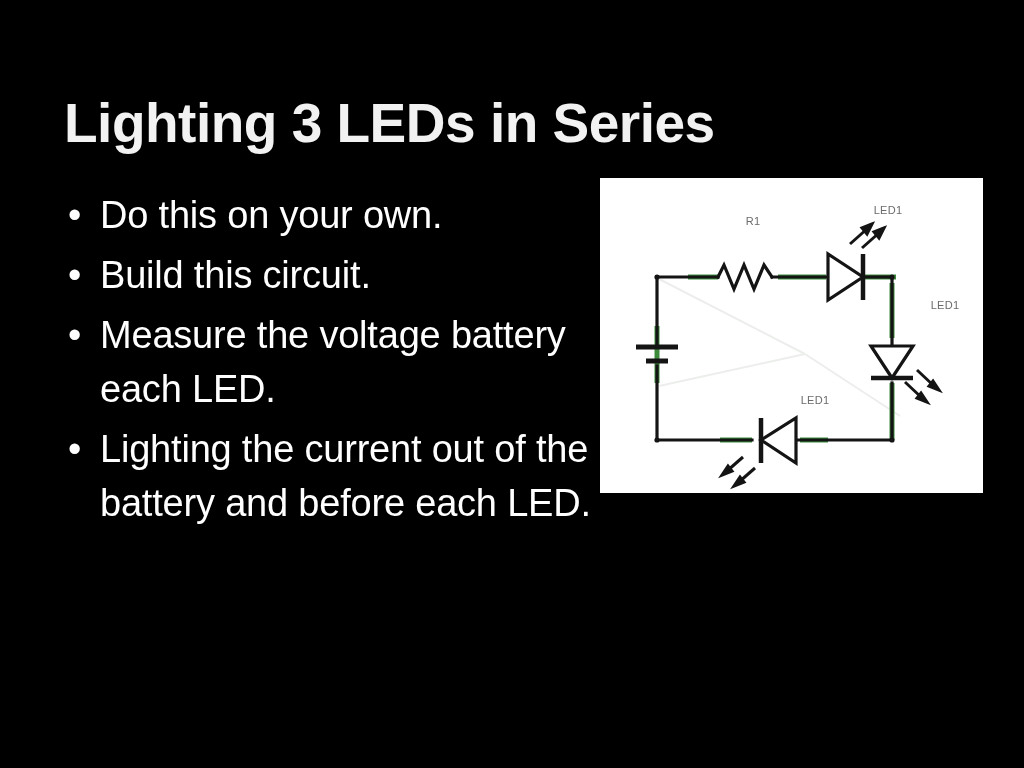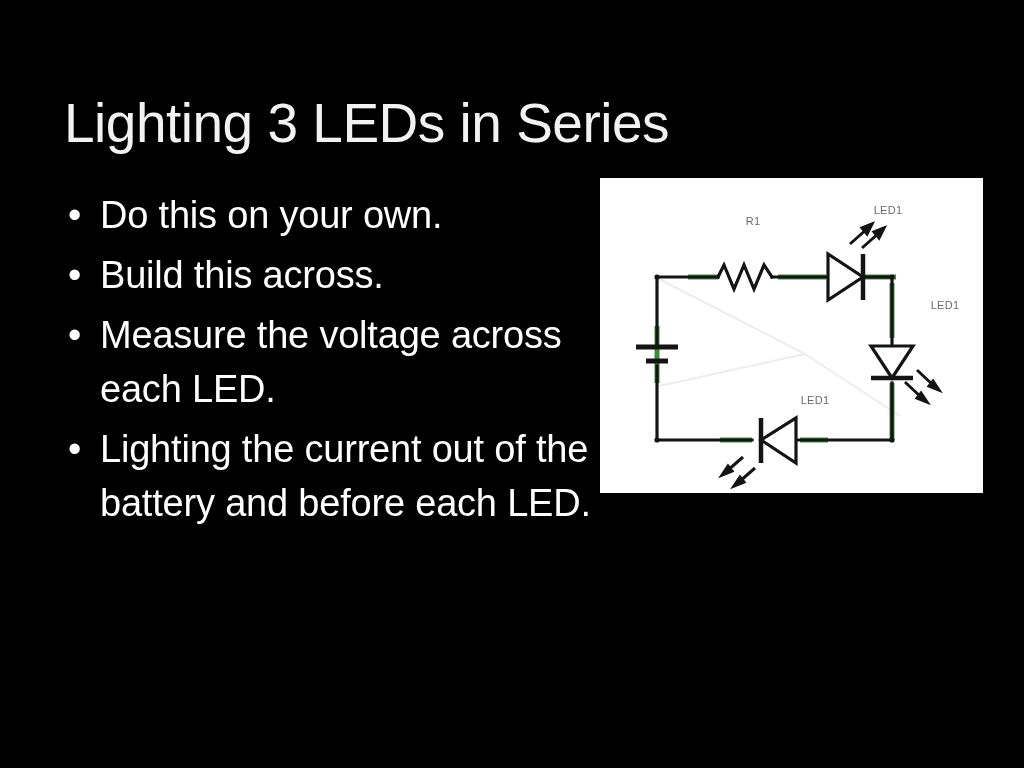--- a/index.html
+++ b/index.html
@@ -20,21 +20,21 @@
     inset: 0;
     background: #000000;
   }
   .slide-title {
     position: absolute;
     left: 64px;
     top: 58px;
     width: 880px;
     font-size: 55px;
     line-height: 1.05;
-    font-weight: 400;
+    font-weight: 700;
     color: #f2f2f2;
     letter-spacing: -0.5px;
     white-space: nowrap;
   }
   .bullet-list {
     position: absolute;
     left: 62px;
     top: 188px;
     width: 545px;
     margin: 0;
@@ -92,25 +92,25 @@
 
   <h1 class="slide-title">Lighting 3 LEDs in Series</h1>
 
   <ul class="bullet-list">
     <li class="bullet-item">
       <span class="bullet-dot">•</span>
       <span class="bullet-text">Do this on your own.</span>
     </li>
     <li class="bullet-item">
       <span class="bullet-dot">•</span>
-      <span class="bullet-text">Build this across.</span>
-    </li>
-    <li class="bullet-item">
-      <span class="bullet-dot">•</span>
-      <span class="bullet-text">Measure the voltage across each LED.</span>
+      <span class="bullet-text">Build this circuit.</span>
+    </li>
+    <li class="bullet-item">
+      <span class="bullet-dot">•</span>
+      <span class="bullet-text">Measure the voltage battery each LED.</span>
     </li>
     <li class="bullet-item">
       <span class="bullet-dot">•</span>
       <span class="bullet-text">Lighting the current out of the battery and before each LED.</span>
     </li>
   </ul>
 
   <figure class="circuit-figure" style="margin:0;">
     <svg viewBox="0 0 383 315" xmlns="http://www.w3.org/2000/svg">
 

